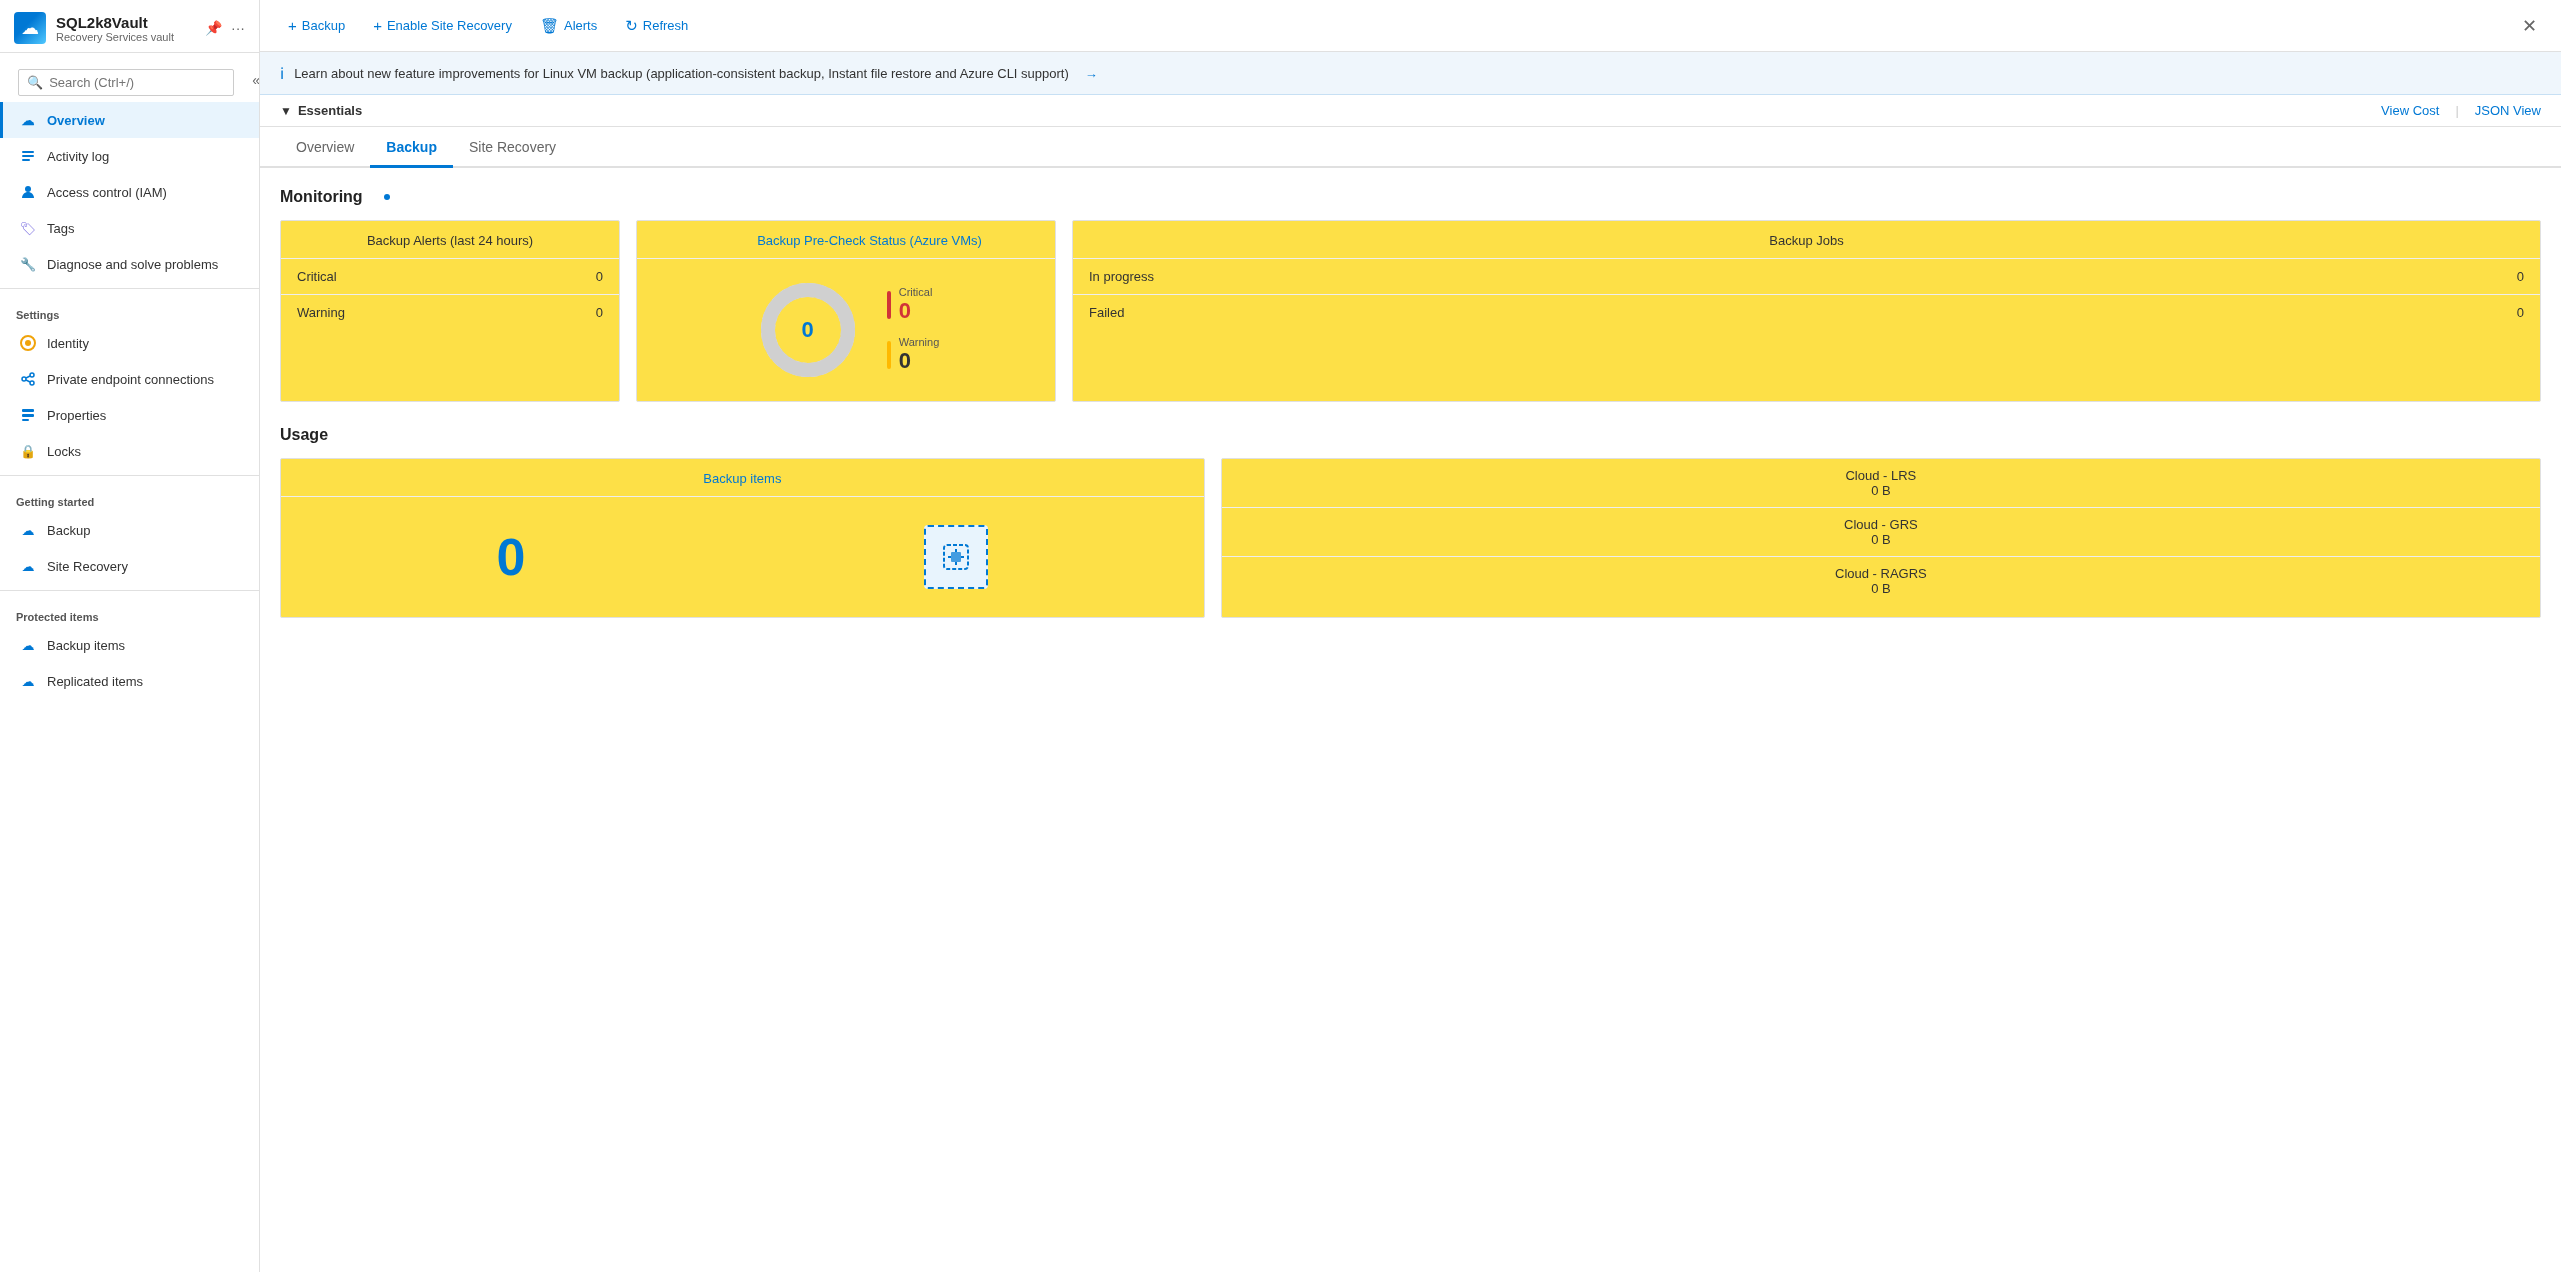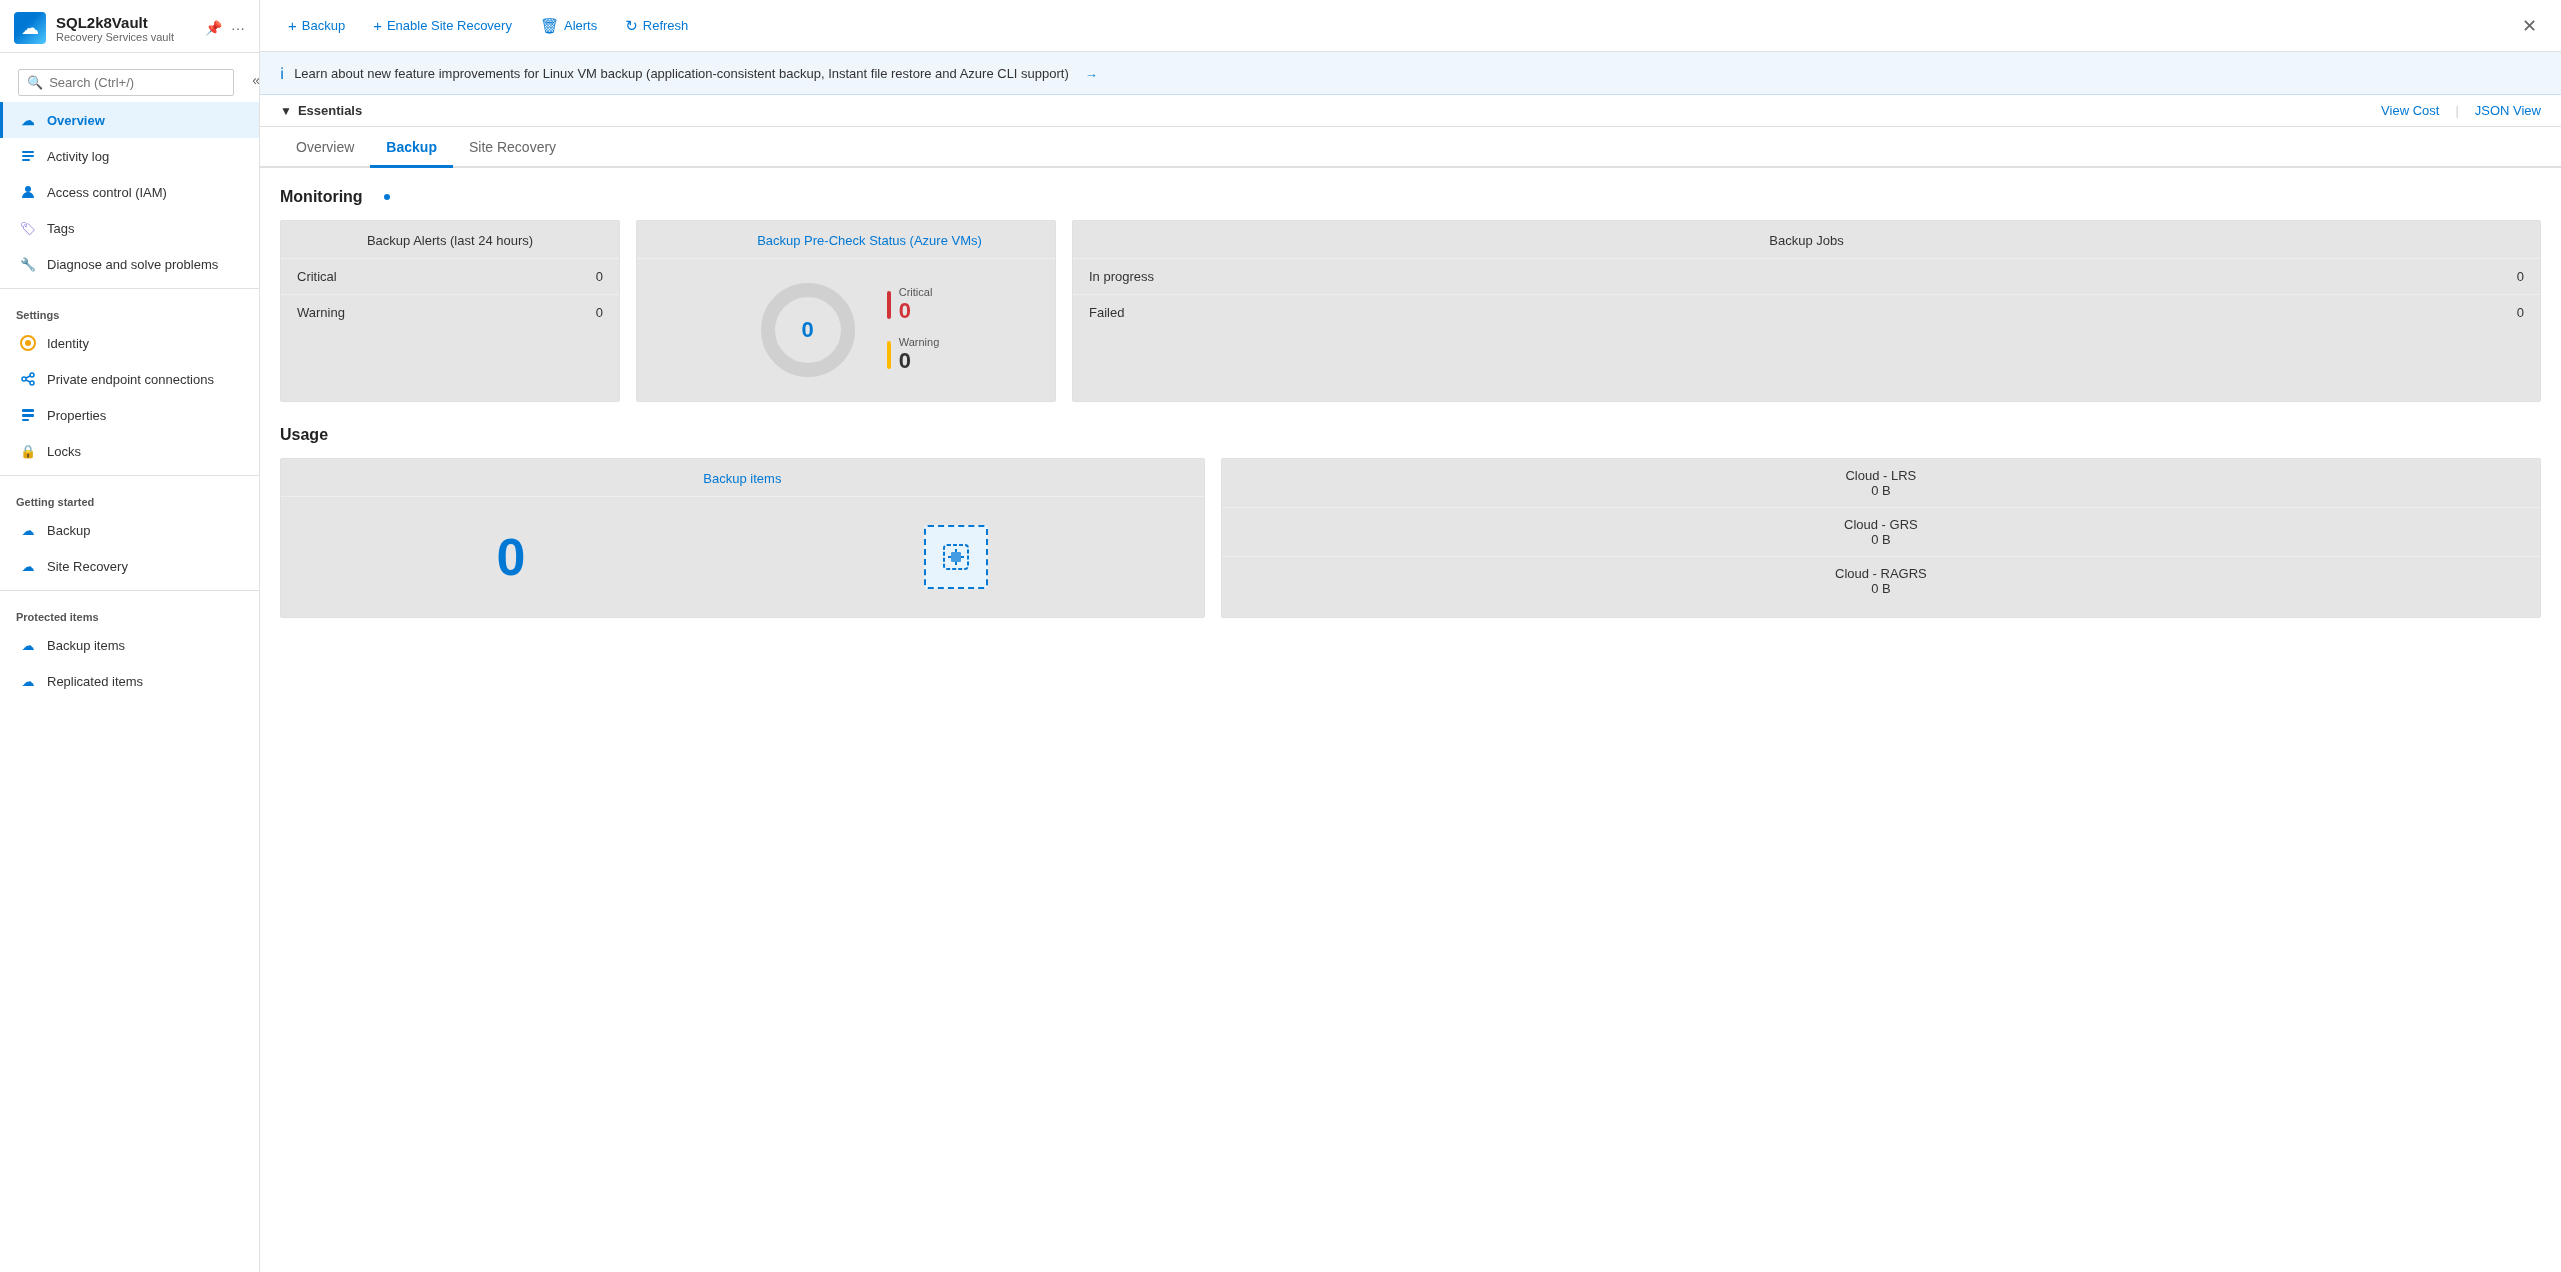--- a/index.html
+++ b/index.html
@@ -131,21 +131,21 @@
       font-size: 16px; font-weight: 700; color: #222; margin-bottom: 14px;
       display: flex; align-items: center; gap: 21px;
     }
     .section-title .dot { width: 6px; height: 6px; background: #0078d4; border-radius: 50%; display: inline-block; }
 
     
     .cards-row { display: flex; gap: 16px; margin-bottom: 24px; }
 
     
     .card {
-      background: #e5e5e5; border: 1px solid #e0e0e0; border-radius: 2px; padding: 0;
+      background: #fde047; border: 1px solid #e0e0e0; border-radius: 2px; padding: 0;
       flex: 1; min-width: 0;
     }
     .card-title {
       font-size: 13px; color: #333; font-weight: 500;
       padding: 12px 16px 10px 16px;
       border-bottom: 1px solid #eee;
       text-align: center;
     }
     .card-title a { color: #0078d4; text-decoration: none; font-weight: 500; }
     .card-body { padding: 0; }

